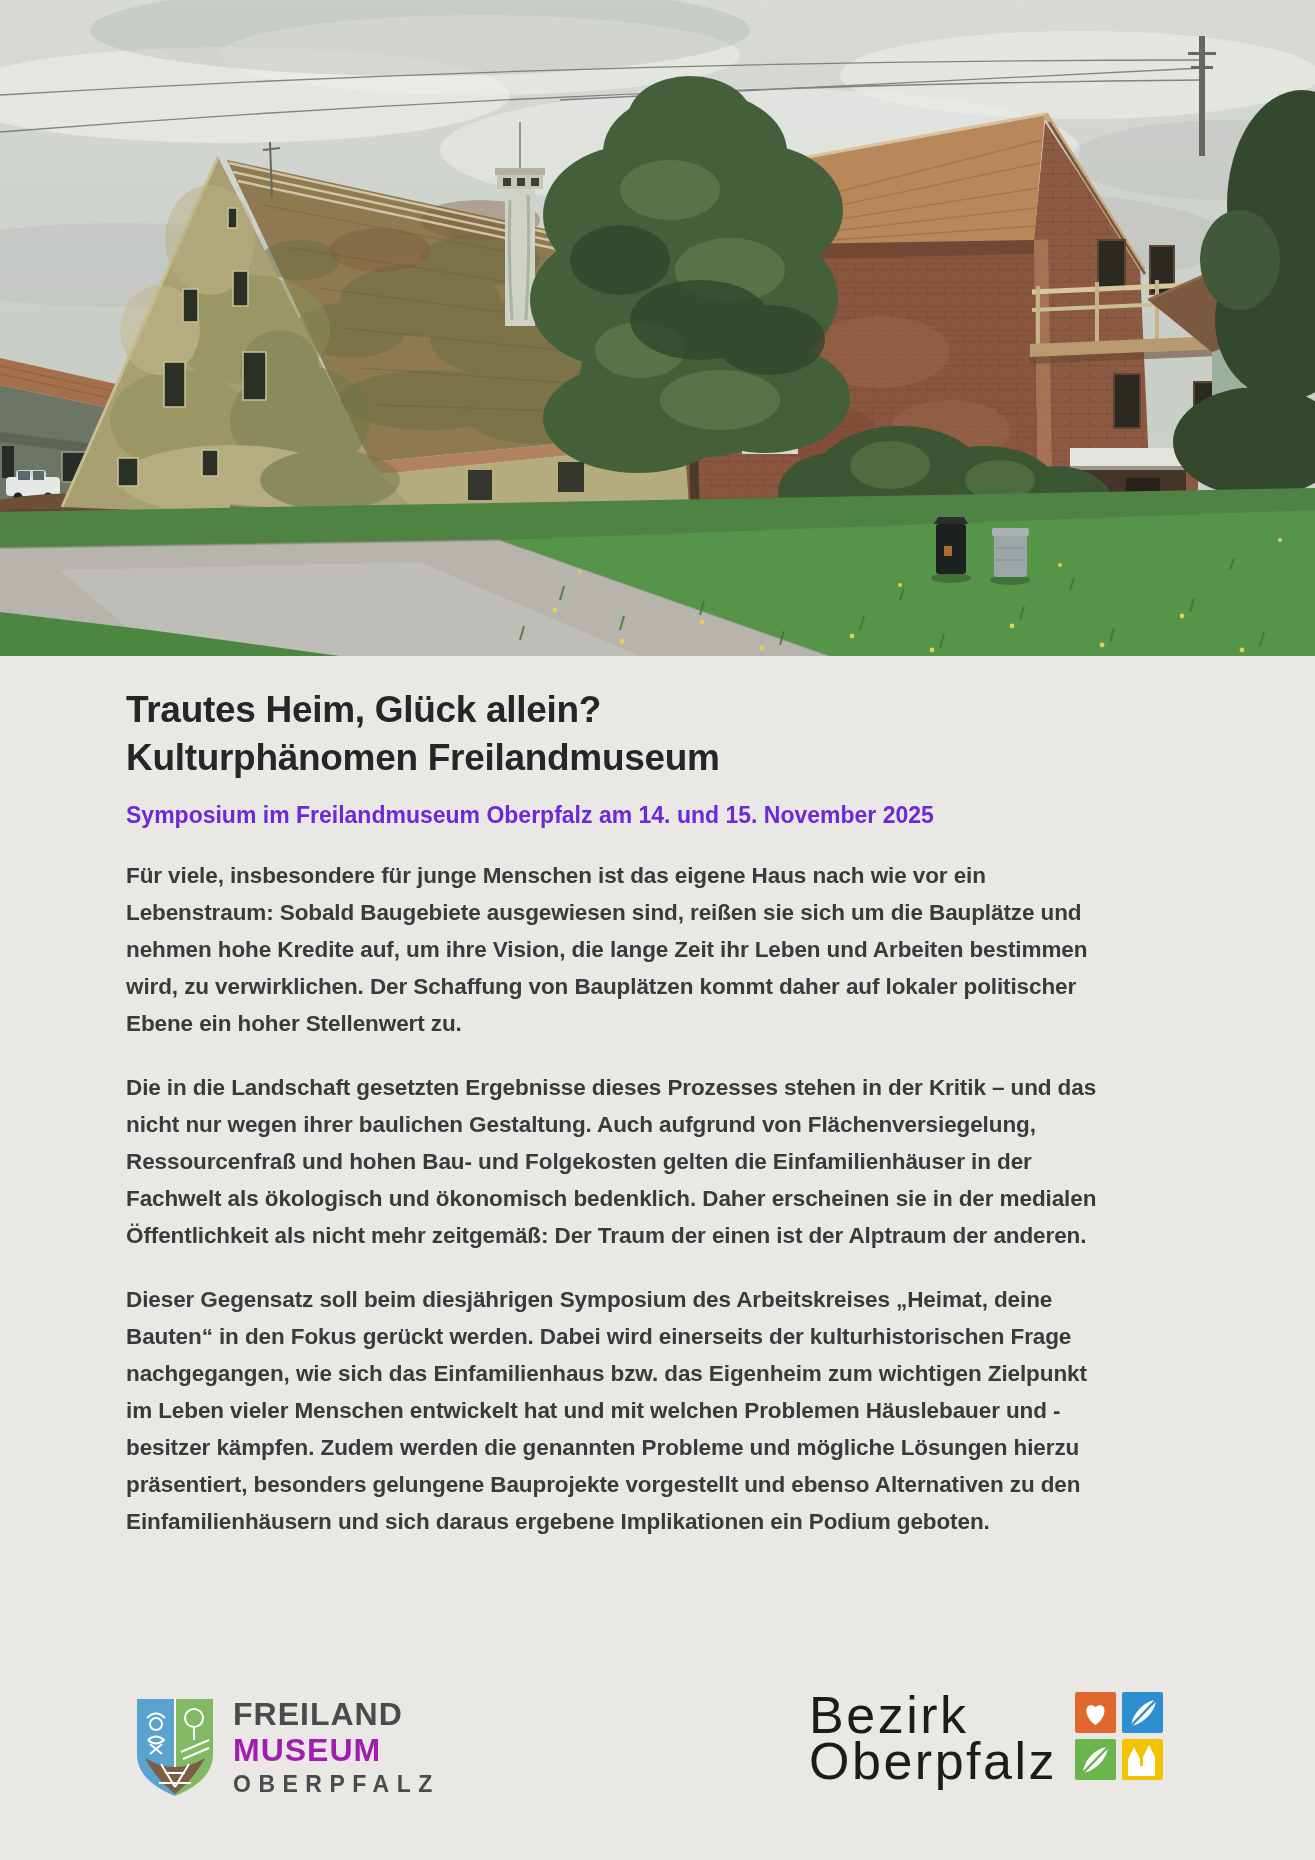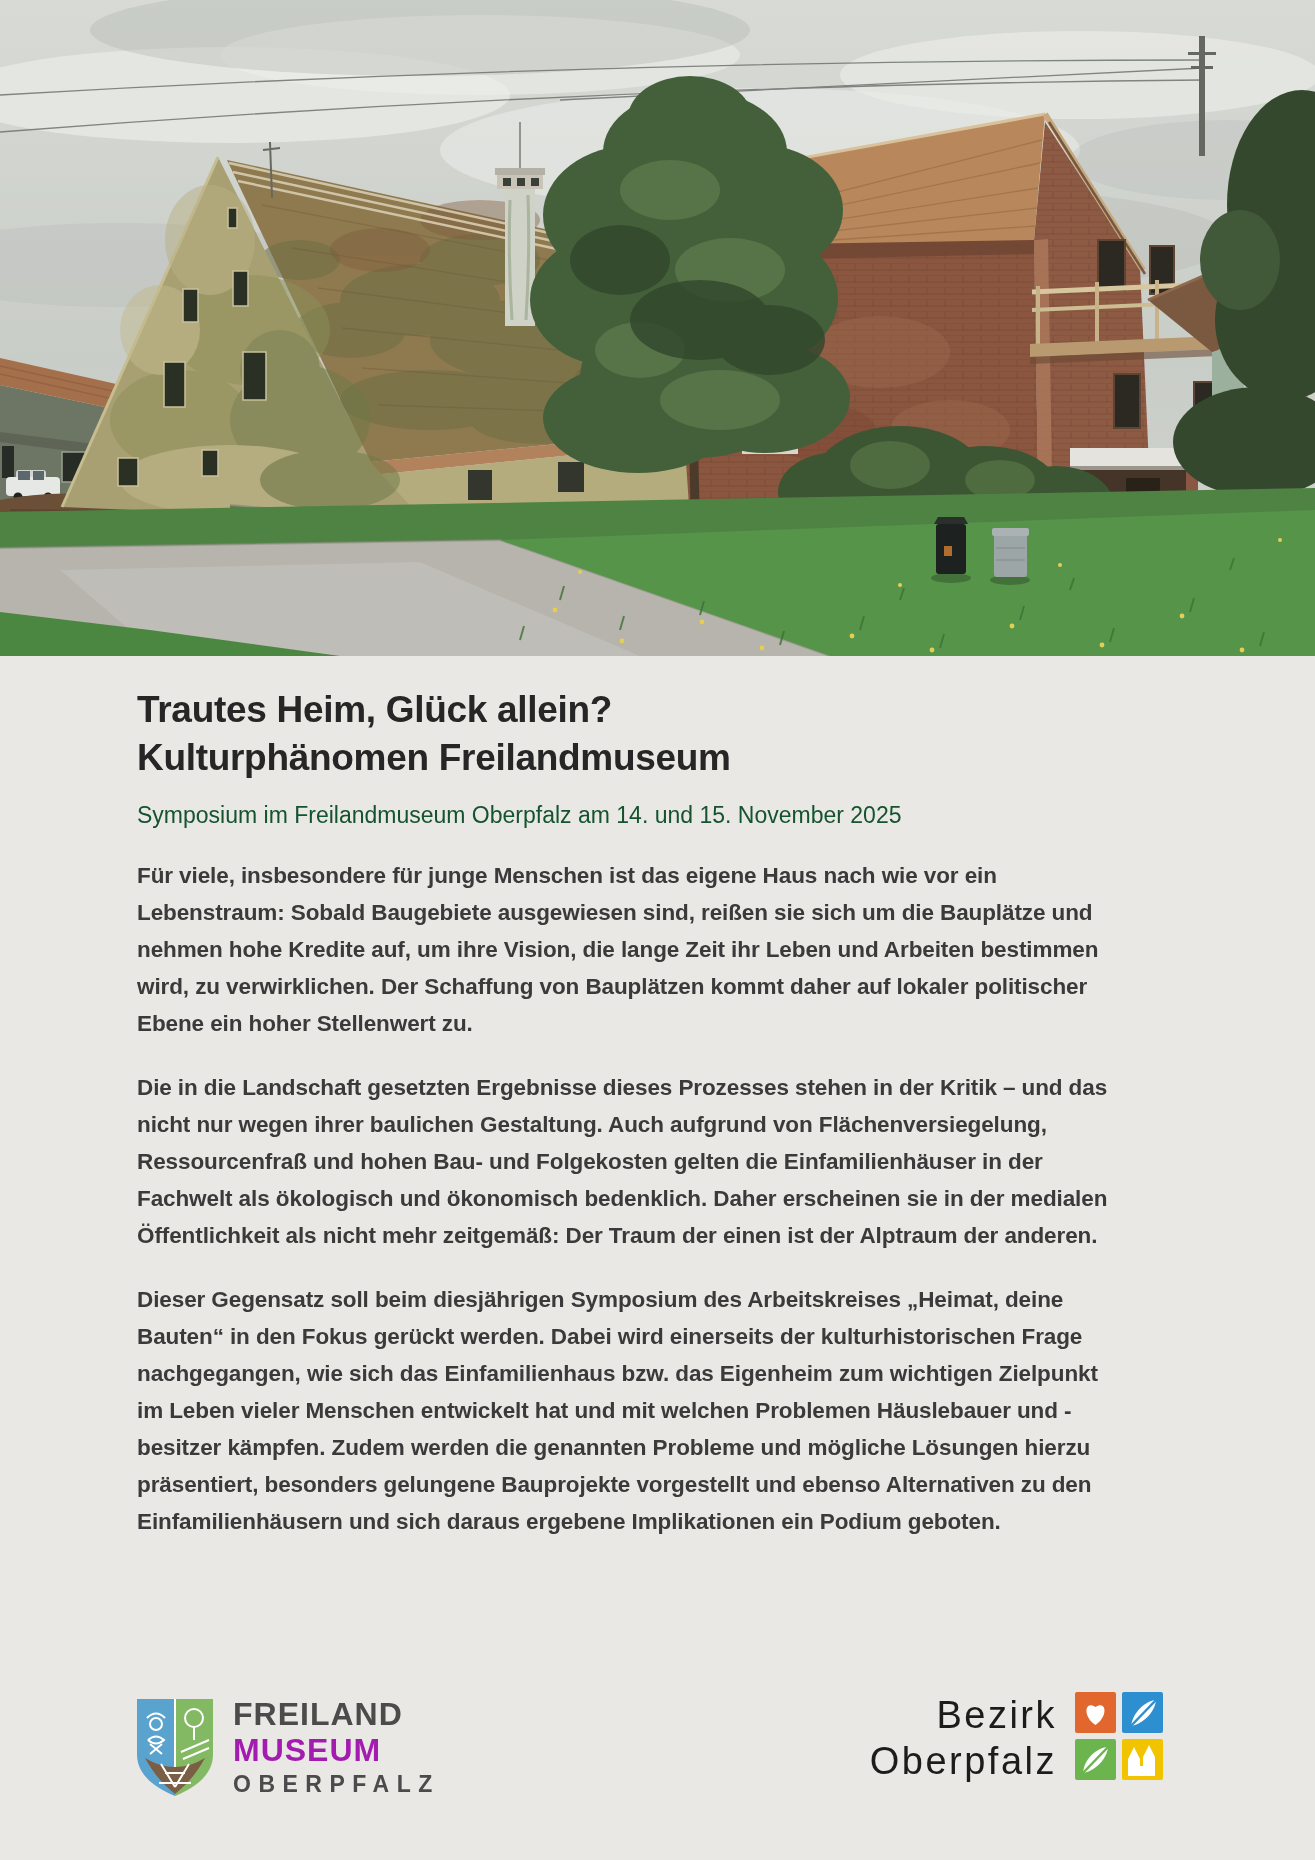--- a/index.html
+++ b/index.html
@@ -4,42 +4,42 @@
 <style>
   html,body{margin:0;padding:0;}
   body{
     width:1315px;height:1860px;position:relative;overflow:hidden;
     background:#e9e8e5;
     font-family:"Liberation Sans",sans-serif;
     -webkit-font-smoothing:antialiased;
   }
   .photo{position:absolute;top:0;left:0;width:1315px;height:656px;}
   .photo svg{display:block;width:100%;height:100%;}
-  .content{position:absolute;left:137px;top:656px;width:975px;color:#333;}
+  .content{position:absolute;left:126px;top:656px;width:975px;color:#333;}
   .title{
     margin:30px 0 0 0;font-size:37px;line-height:48px;font-weight:bold;
     color:#262626;letter-spacing:-0.3px;
   }
   .subtitle{
-    margin:18px 0 0 0;font-size:23px;line-height:30px;font-weight:normal;color:#14532d;
+    margin:18px 0 0 0;font-size:23px;line-height:30px;font-weight:bold;color:#6d28d9;
   }
   .body-par{
     margin:27px 0 0 0;font-size:22.5px;line-height:37px;font-weight:bold;color:#3a3a3a;
     letter-spacing:-0.1px;
   }
   .footer{
     position:absolute;left:133px;top:1692px;width:1030px;
     display:flex;justify-content:space-between;align-items:flex-start;
   }
   .flm{display:flex;align-items:flex-end;}
   .flm-text{margin-left:16px;padding-top:4px;}
   .flm-line{font-size:32px;line-height:36px;font-weight:bold;letter-spacing:1px;}
   .flm-line3{font-size:23px;line-height:32px;font-weight:bold;letter-spacing:7.5px;}
   .bez{display:flex;align-items:flex-start;}
-  .bez-text{text-align:right;margin-right:18px;font-size:38px;line-height:46px;letter-spacing:2.5px;}
+  .bez-text{text-align:left;margin-right:18px;font-size:52px;line-height:46px;letter-spacing:2.5px;}
 </style>
 </head>
 <body>
 
 <div class="photo">
 <svg viewBox="0 0 1315 656" preserveAspectRatio="none" aria-hidden="true">
   <defs>
     <linearGradient id="sky" x1="0" y1="0" x2="0" y2="1">
       <stop offset="0" stop-color="#d7dad5"></stop>
       <stop offset="0.55" stop-color="#c9cdc8"></stop>

